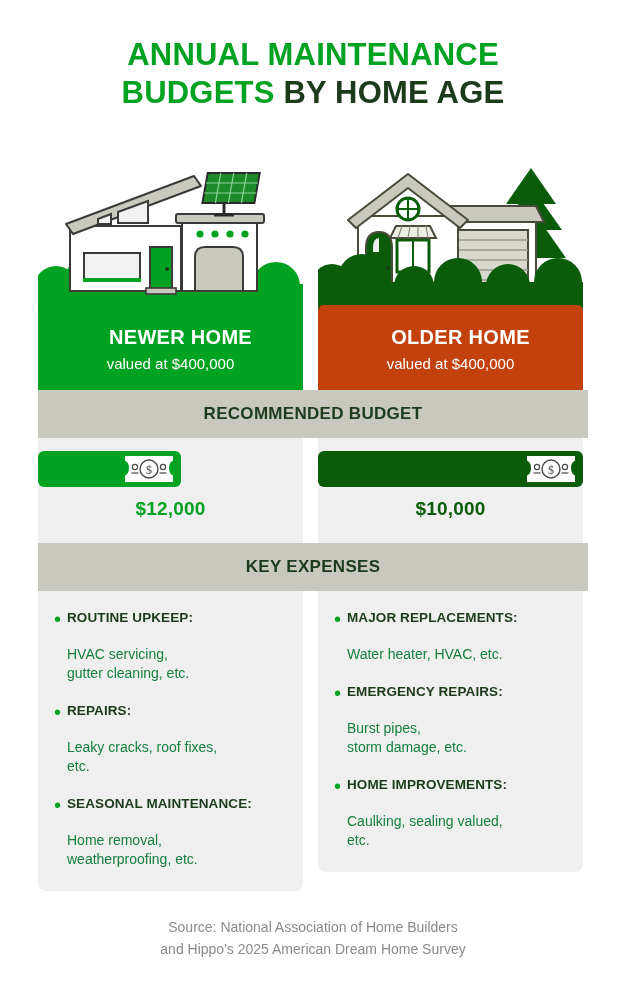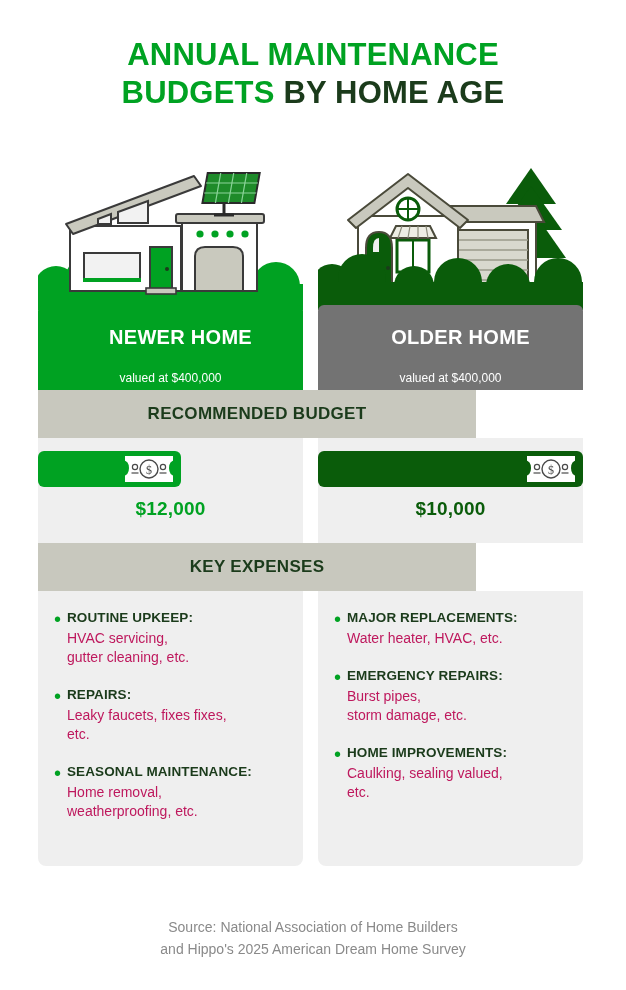--- a/index.html
+++ b/index.html
@@ -42,30 +42,30 @@
   .home-card {
     height: 85px;
     border-radius: 6px 6px 0 0;
     color: #fff;
     text-align: center;
     padding-top: 20px;
     position: relative;
     z-index: 3;
   }
   .home-card.newer { background: #00A222; }
-  .home-card.older { background: #737373; }
+  .home-card.older { background: #c2410c; }
   .home-name {
     font-size: 20px; font-weight: 800; letter-spacing: 0.3px;
     text-transform: uppercase; line-height: 24px; padding-left: 20px;
   }
-  .home-value { font-size: 12px; font-weight: 400; margin-top: 19px; line-height: 20px; }
+  .home-value { font-size: 15px; font-weight: 400; margin-top: 5px; line-height: 20px; }
 
   
   .band {
-    width: 438px; background: #C8C8BE; height: 48px;
+    width: 550px; background: #C8C8BE; height: 48px;
     display: flex; align-items: center; justify-content: center;
   }
   .band-label {
     color: #1B3B1B; font-size: 17px; font-weight: 800;
     letter-spacing: 0.3px; text-transform: uppercase;
   }
 
   
   .panel { background: #EFEFEF; width: 265px; }
   .budget-panel { height: 105px; position: relative; }
@@ -93,22 +93,22 @@
   .bullet {
     color: #00A222; font-size: 20px; line-height: 18px;
     width: 13px; flex: 0 0 13px; padding-top: 1px;
   }
   .exp-body { flex: 1; }
   .exp-title {
     color: #1B3B1B; font-size: 13.5px; font-weight: 800;
     letter-spacing: 0.1px; text-transform: uppercase; line-height: 18px;
   }
   .exp-desc {
-    color: #be185d; font-size: 14px; font-weight: 400;
-    line-height: 19px; margin-top: 2px; white-space: pre-line;
+    color: #15803d; font-size: 14px; font-weight: 400;
+    line-height: 19px; margin-top: 18px; white-space: pre-line;
   }
 
   
   .footer {
     position: absolute; left: 0; top: 916px; width: 626px;
     text-align: center; color: #8A8A8A; font-size: 14px; line-height: 22px;
     white-space: pre-line;
   }
 </style>
 </head>
@@ -308,21 +308,21 @@
             <div class="exp-body">
               <div class="exp-title">ROUTINE UPKEEP:</div>
               <div class="exp-desc">HVAC servicing,
 gutter cleaning, etc.</div>
             </div>
           </div>
           <div class="exp-item">
             <span class="bullet">•</span>
             <div class="exp-body">
               <div class="exp-title">REPAIRS:</div>
-              <div class="exp-desc">Leaky faucets, fixes fixes,
+              <div class="exp-desc">Leaky cracks, roof fixes,
 etc.</div>
             </div>
           </div>
           <div class="exp-item">
             <span class="bullet">•</span>
             <div class="exp-body">
               <div class="exp-title">SEASONAL MAINTENANCE:</div>
               <div class="exp-desc">Home removal,
 weatherproofing, etc.</div>
             </div>

